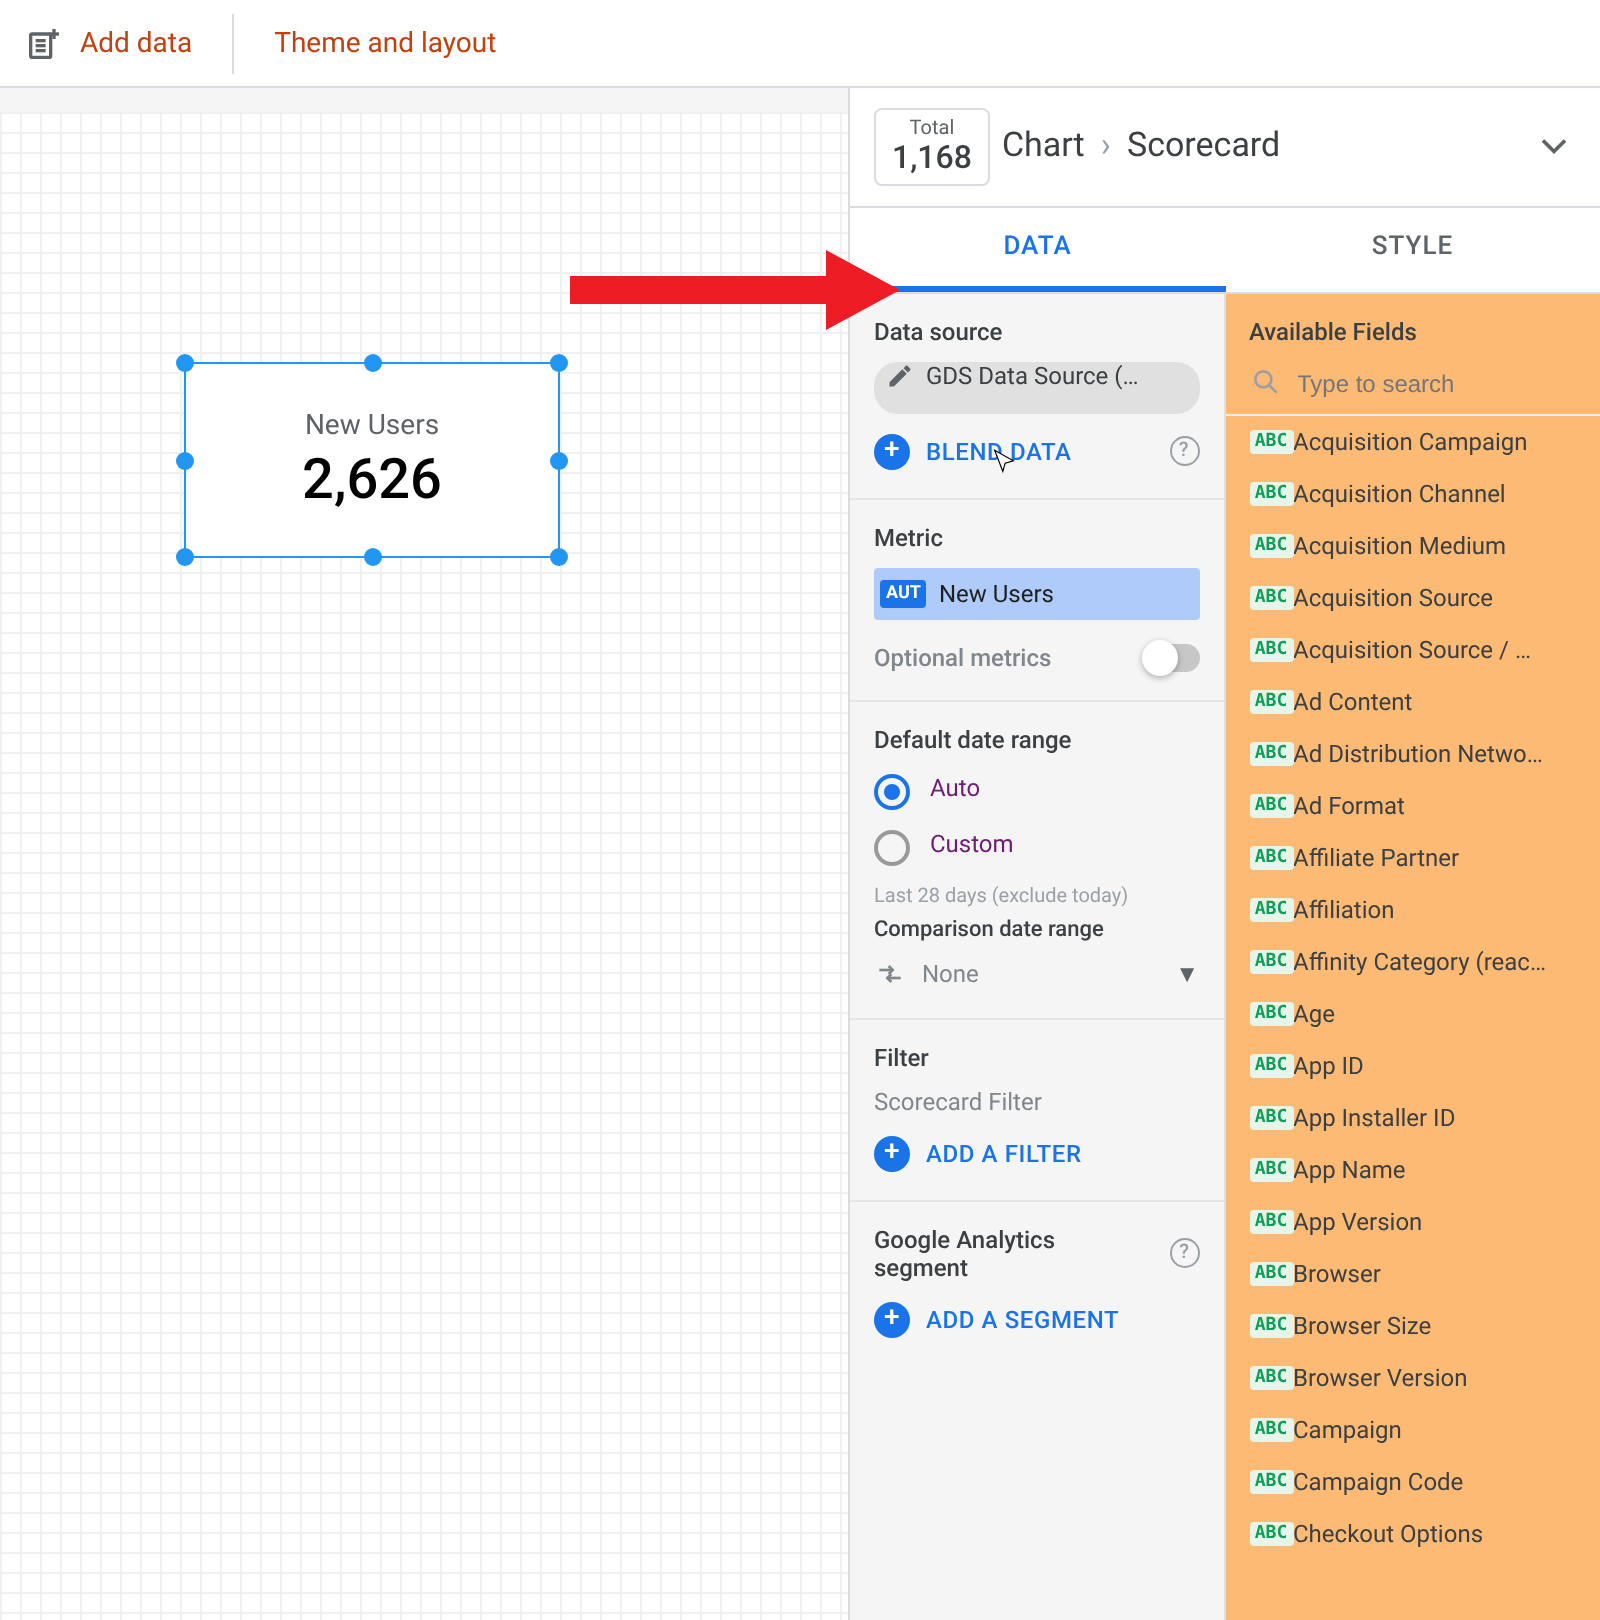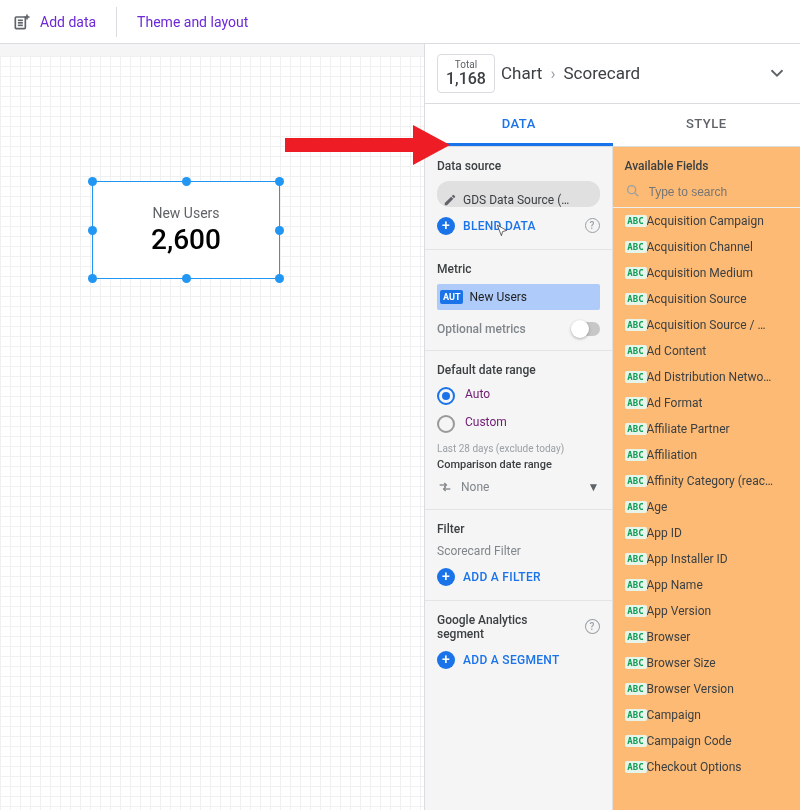--- a/index.html
+++ b/index.html
@@ -21,21 +21,21 @@
     display: flex;
     align-items: center;
     padding: 0 12px;
     gap: 20px;
     background: #fff;
   }
   .topbar-item {
     display: flex;
     align-items: center;
     gap: 8px;
-    color: #6d28d9;
+    color: #c2410c;
     font-size: 14px;
     cursor: pointer;
   }
   .topbar-divider {
     width: 1px;
     height: 30px;
     background: #dadce0;
   }
 
   
@@ -170,21 +170,21 @@
     font-weight: 500;
     color: #3c4043;
     margin-bottom: 8px;
     display: flex;
     align-items: center;
     gap: 4px;
   }
 
   .src-chip {
     display: flex;
-    align-items: flex-end;
+    align-items: flex-start;
     background: #e0e0e0;
     border-radius: 12px;
     height: 26px;
     padding: 0 6px;
     gap: 6px;
     color: #3c4043;
     font-size: 12px;
     cursor: pointer;
   }
   .pencil { color: #5f6368; }
@@ -397,21 +397,21 @@
   <div class="topbar-item">
     <span>Theme and layout</span>
   </div>
 </div>
 
 <div class="main">
   <div class="canvas-wrap">
     <div class="canvas">
       <div class="scorecard-sel">
         <div class="sc-label">New Users</div>
-        <div class="sc-value">2,600</div>
+        <div class="sc-value">2,626</div>
         <div class="sel-handle tl"></div>
         <div class="sel-handle tm"></div>
         <div class="sel-handle tr"></div>
         <div class="sel-handle ml"></div>
         <div class="sel-handle mr"></div>
         <div class="sel-handle bl"></div>
         <div class="sel-handle bm"></div>
         <div class="sel-handle br"></div>
       </div>
     </div>

